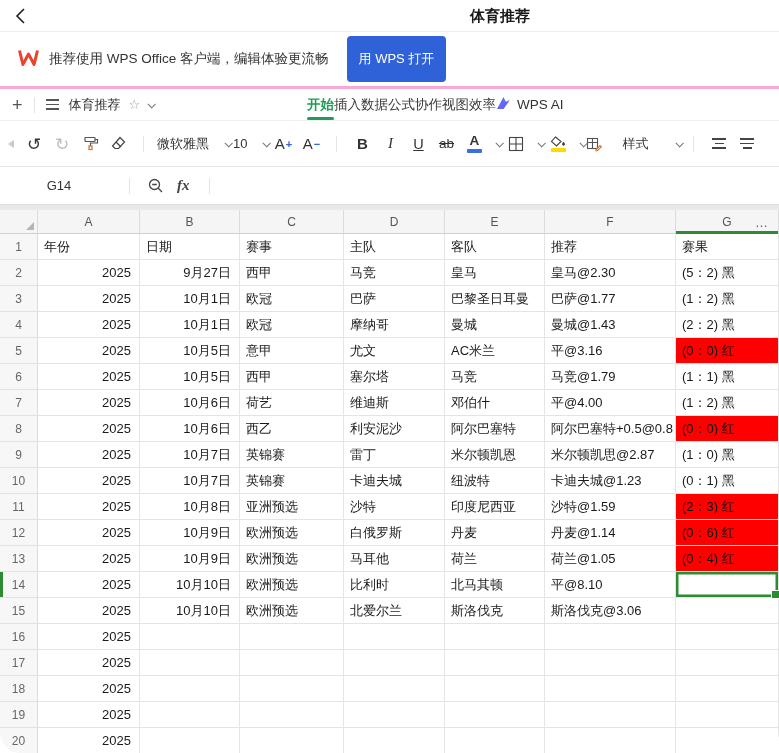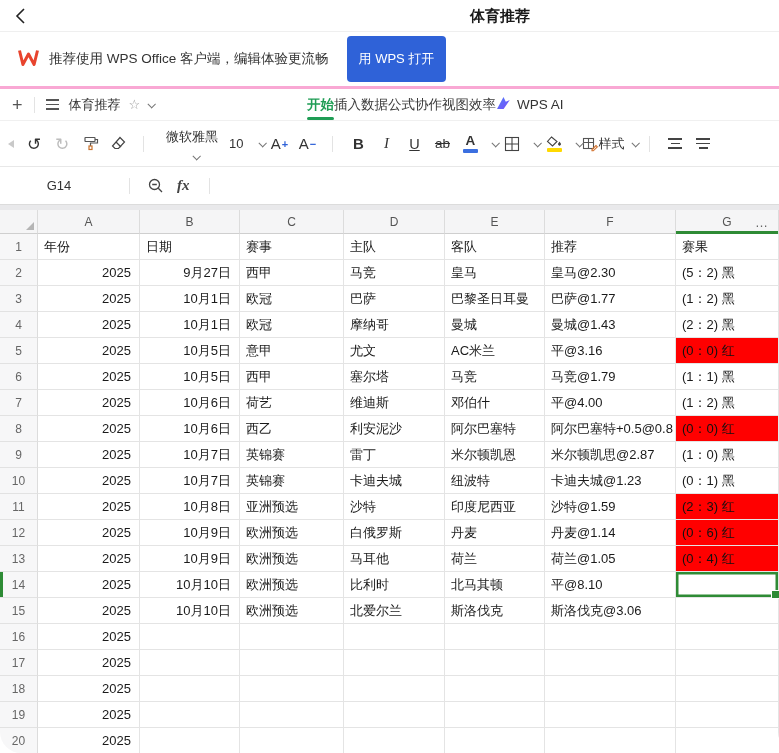--- a/index.html
+++ b/index.html
@@ -42,33 +42,33 @@
 
   
   .toolbar { height:46px; display:flex; align-items:center; padding:0 6px;
     border-bottom:1px solid #e8e8e8; background:#fff; overflow:hidden; }
   .tb-btn { display:flex; align-items:center; justify-content:center; height:32px;
     min-width:28px; cursor:pointer; color:#333; font-size:15px; flex:none; }
   .tb-left-tri { width:0; height:0; border-top:4px solid transparent; border-bottom:4px solid transparent;
     border-right:6px solid #c9c9c9; margin:0 6px 0 2px; flex:none; }
   .glyph { font-family:"DejaVu Sans",sans-serif; font-size:17px; }
   .dim { color:#bdbdbd; }
-  .font-name { font-size:13px; color:#333; min-width:74px; justify-content:flex-start; gap:8px; padding:0 2px;flex-direction:column;}
+  .font-name { font-size:13px; color:#333; min-width:74px; justify-content:flex-start; gap:8px; padding:0 2px;}
   .font-size { font-size:13px; color:#333; gap:8px; }
   .a-grow, .a-shrink { font-size:15px; font-weight:500; position:relative; }
   .a-grow sup, .a-shrink sup { color:#2f62d8; font-size:11px; font-weight:700; margin-left:1px; }
   .bold-b { font-weight:800; font-size:15px; }
   .italic-i { font-style:italic; font-family:"Liberation Serif",serif; font-size:15px; }
   .underline-u { text-decoration:underline; font-size:14.5px; }
   .strike-ab { text-decoration:line-through; font-size:13.5px; }
   .font-color-a { flex-direction:column; gap:1px; font-size:13.5px; font-weight:600; line-height:1; }
   .font-color-a .bar { width:15px; height:4px; background:#3b6fe0; border-radius:1px; }
   .fill-wrap { flex-direction:column; gap:1px; }
   .fill-wrap .bar { width:15px; height:4px; background:#ffd900; border-radius:1px; }
-  .style-btn { gap:0; font-size:13px; color:#333; }
+  .style-btn { gap:20px; font-size:13px; color:#333; }
   .align-icon { display:flex; flex-direction:column; gap:3px; }
   .align-icon span { display:block; height:1.6px; background:#444; }
   .align-icon .w1{width:14px} .align-icon .w2{width:9px} .align-icon .w3{width:14px}
 
   
   .fxbar { height:38px; display:flex; align-items:center; border-bottom:1px solid #dcdcdc; background:#fff; }
   .cellref { width:118px; text-align:center; font-size:13px; color:#333; cursor:pointer; }
   .fx-label { font-style:italic; font-family:"Liberation Serif",serif; font-size:15px;
     font-weight:600; color:#444; margin:0 8px; cursor:pointer; }
   .formula-input { flex:1; height:100%; cursor:text; }

